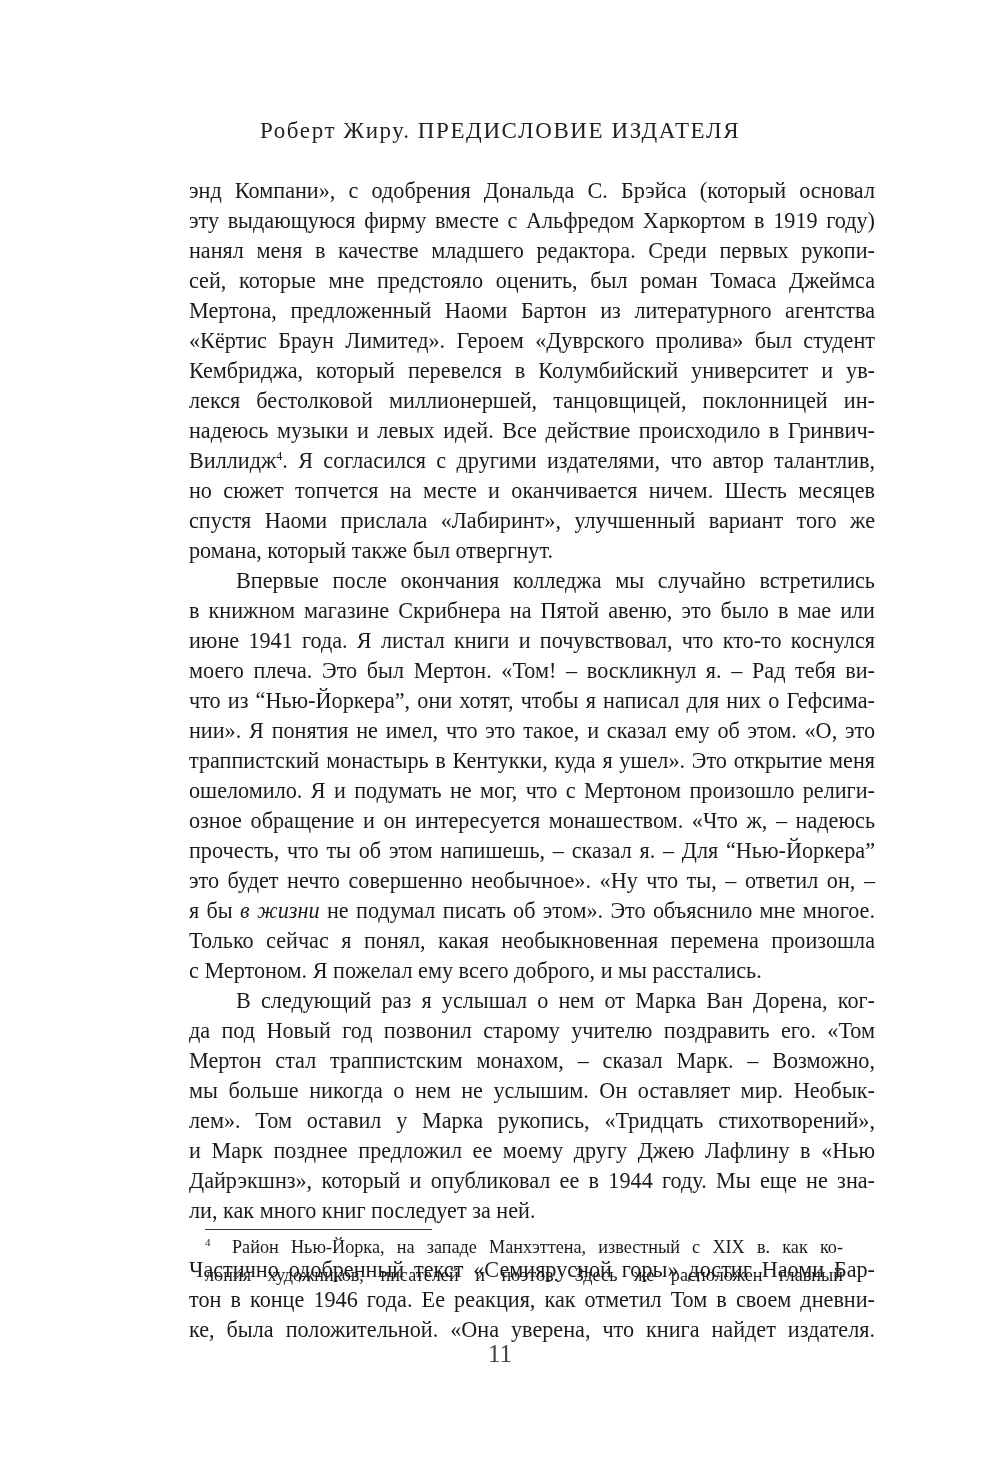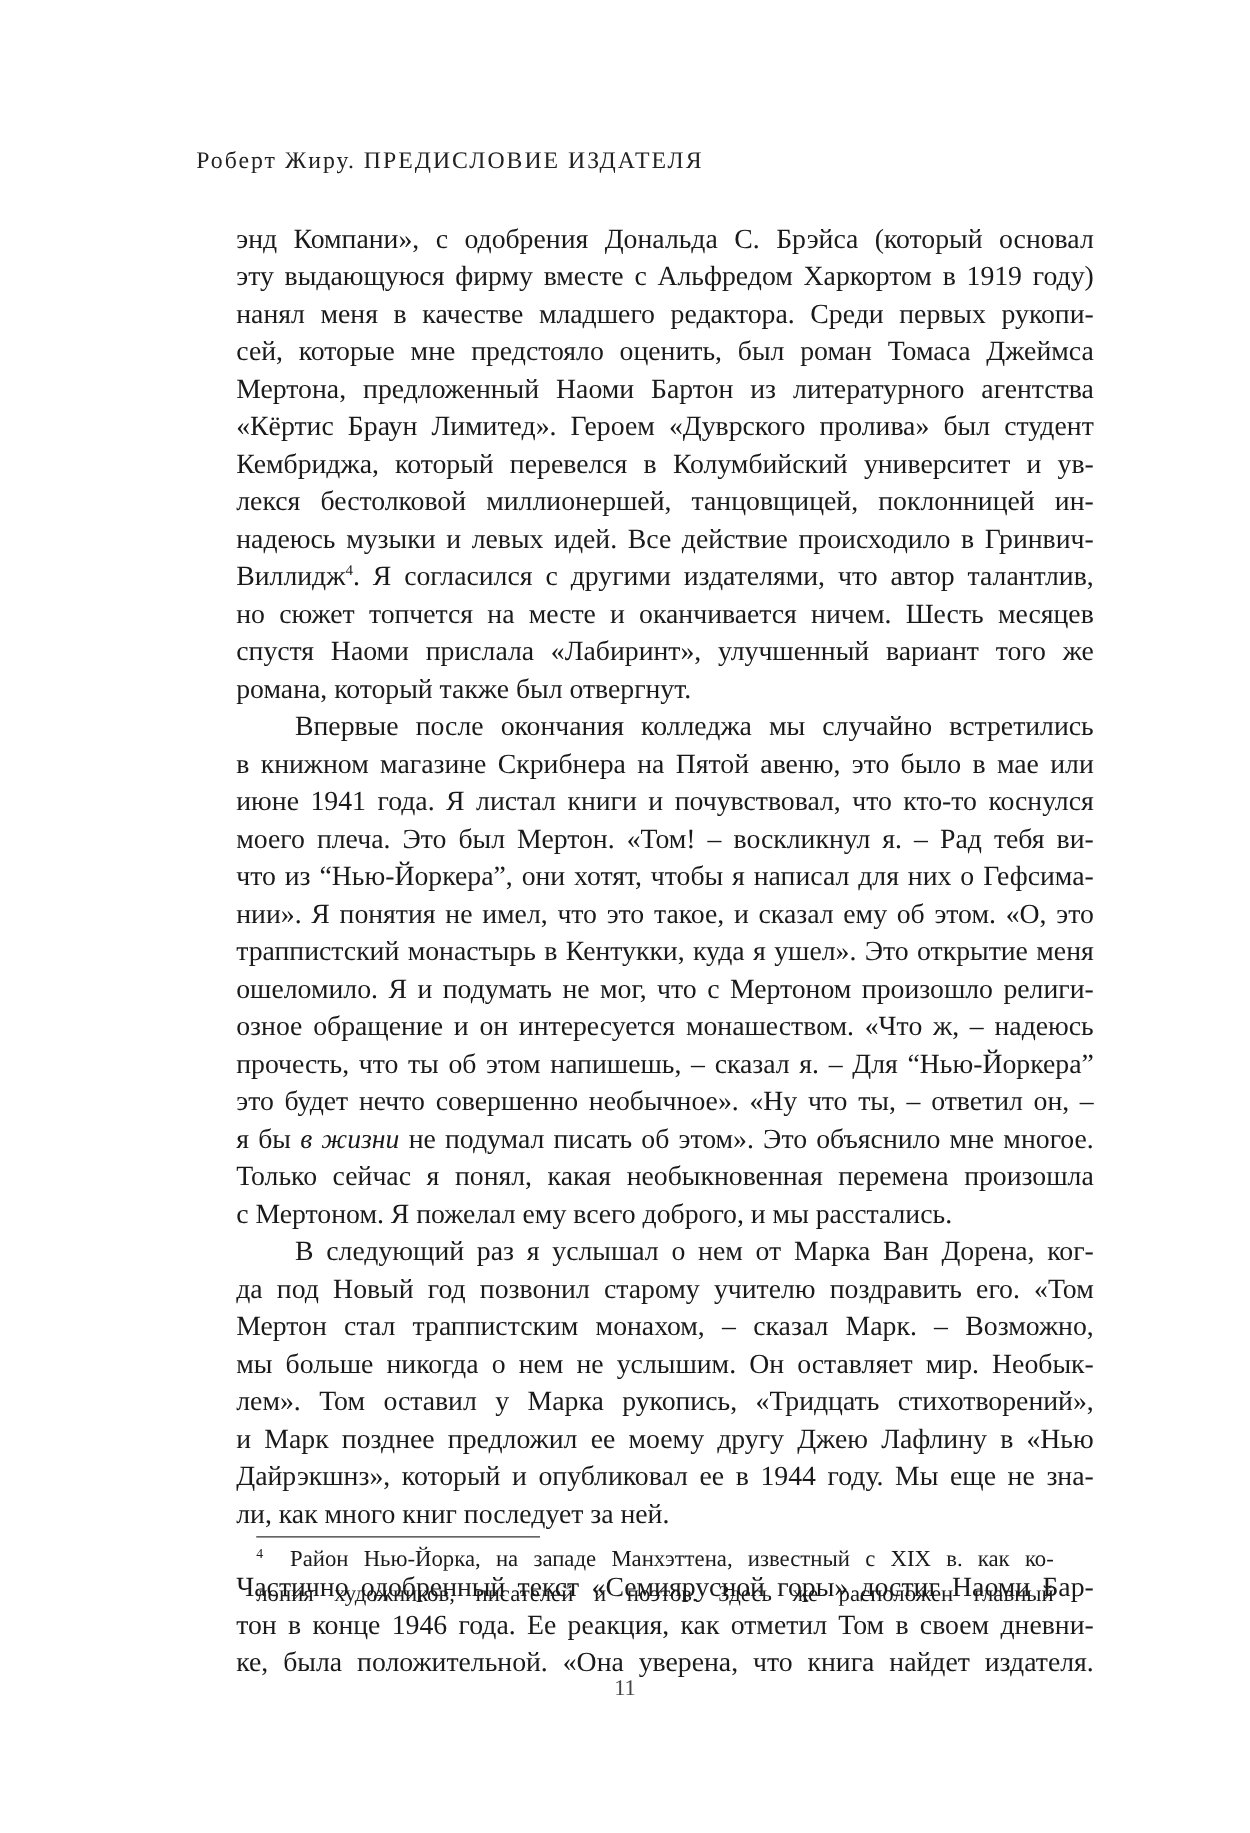--- a/index.html
+++ b/index.html
@@ -19,22 +19,22 @@
       position: absolute;
       left: 157px;
       top: 0;
       width: 686px;
     }
     .running-head {
       position: absolute;
       left: 0;
       width: 686px;
       top: 118px;
-      text-align: left;
-      font-size: 19px;
+      text-align: center;
+      font-size: 23px;
       letter-spacing: 1.6px;
       color: #222;
     }
     .body-text {
       position: absolute;
       left: 0;
       top: 176px;
       width: 686px;
       font-size: 22.2px;
       line-height: 30px;
@@ -91,21 +91,21 @@
       line-height: 0;
       display: inline-block;
       width: 27px;
     }
     .page-number {
       position: absolute;
       left: 0;
       width: 686px;
       top: 1340px;
       text-align: center;
-      font-size: 18px;
+      font-size: 25px;
       color: #444;
     }
   </style>
 </head>
 <body>
 
 <div class="page">
 
   <div class="running-head">Роберт Жиру. ПРЕДИСЛОВИЕ ИЗДАТЕЛЯ</div>
 

